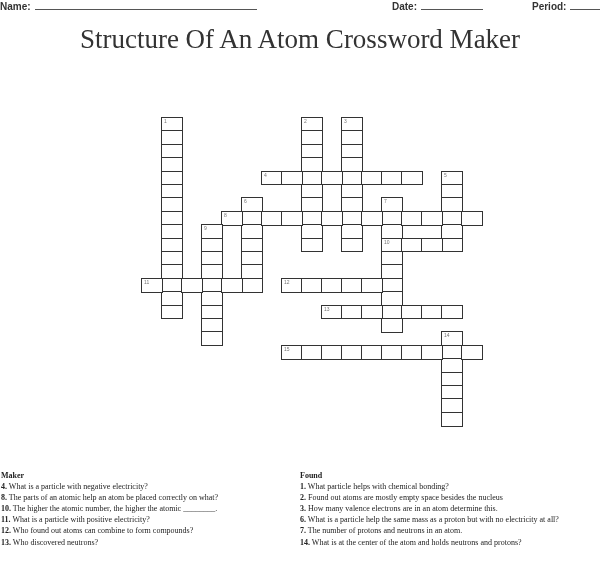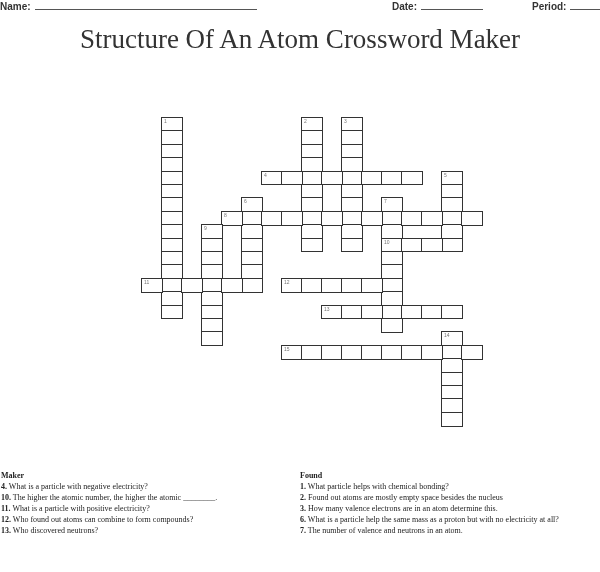--- a/index.html
+++ b/index.html
@@ -173,26 +173,28 @@
     <div class="cell" style="left: 361px; top: 344.8px; width: 21.5px; height: 14.9px;"></div>
     <div class="cell" style="left: 381px; top: 344.8px; width: 21.5px; height: 14.9px;"></div>
     <div class="cell" style="left: 401px; top: 344.8px; width: 21.5px; height: 14.9px;"></div>
     <div class="cell" style="left: 421px; top: 344.8px; width: 21.5px; height: 14.9px;"></div>
     <div class="cell" style="left: 461px; top: 344.8px; width: 21.5px; height: 14.9px;"></div>
   </div>
 
 <div class="clues" id="across">
   <h3>Maker</h3>
   <div class="clue"><b>4.</b> <span>What is a particle with negative electricity?</span></div>
+  <div class="clue"><b>8.</b> <span>The parts of an atomic help an atom be placed correctly on what?</span></div>
   <div class="clue"><b>10.</b> <span>The higher the atomic number, the higher the atomic ________.</span></div>
   <div class="clue"><b>11.</b> <span>What is a particle with positive electricity?</span></div>
   <div class="clue"><b>12.</b> <span>Who found out atoms can combine to form compounds?</span></div>
   <div class="clue"><b>13.</b> <span>Who discovered neutrons?</span></div>
 </div>
 
 <div class="clues" id="down">
   <h3>Found</h3>
   <div class="clue"><b>1.</b> <span>What particle helps with chemical bonding?</span></div>
   <div class="clue"><b>2.</b> <span>Found out atoms are mostly empty space besides the nucleus</span></div>
   <div class="clue"><b>3.</b> <span>How many valence electrons are in an atom determine this.</span></div>
   <div class="clue"><b>6.</b> <span>What is a particle help the same mass as a proton but with no electricity at all?</span></div>
-  <div class="clue"><b>7.</b> <span>The number of valence and neutrons in an atom.</span></div>
+  <div class="clue"><b>7.</b> <span>The number of protons and neutrons in an atom.</span></div>
+  <div class="clue"><b>14.</b> <span>What is at the center of the atom and holds neutrons and protons?</span></div>
 </div>
 
 </body></html>

